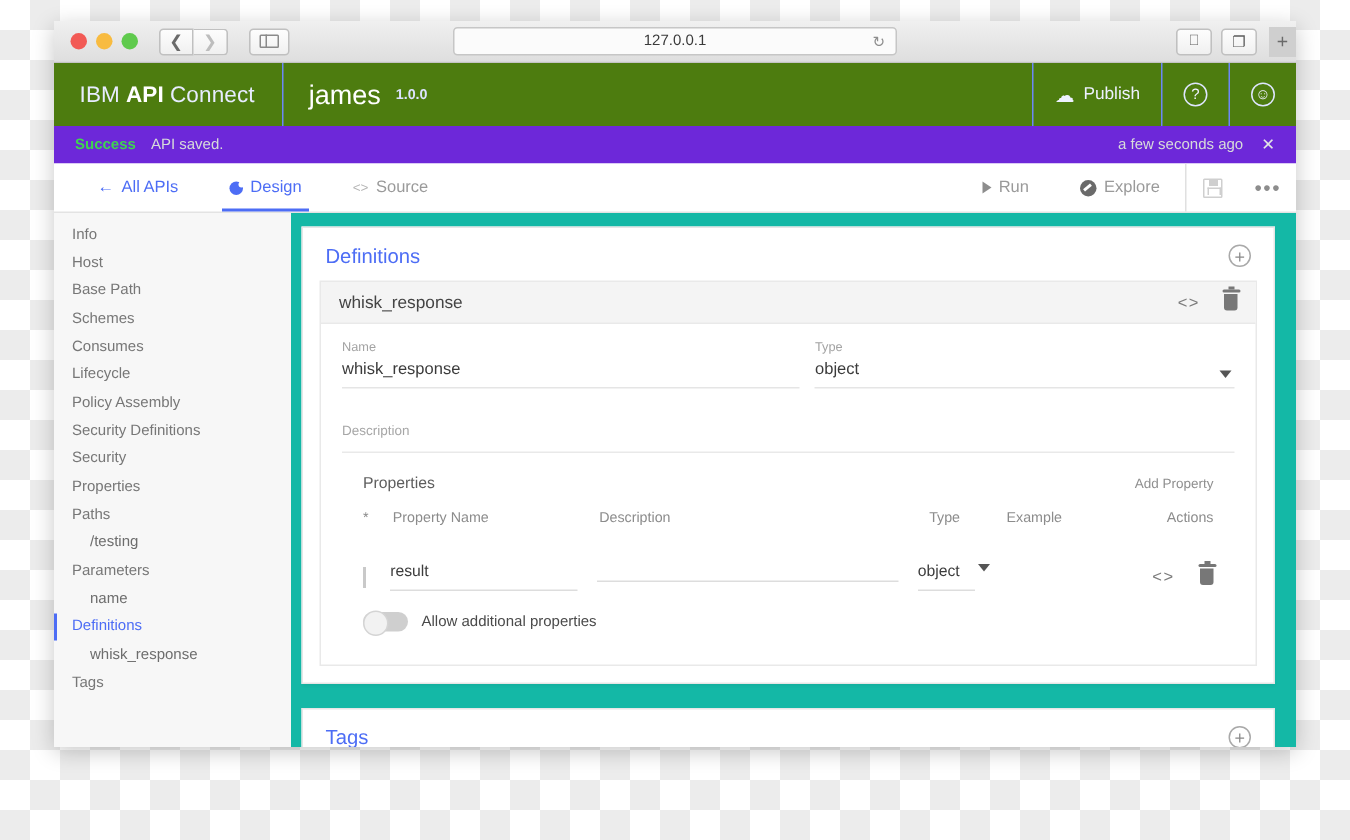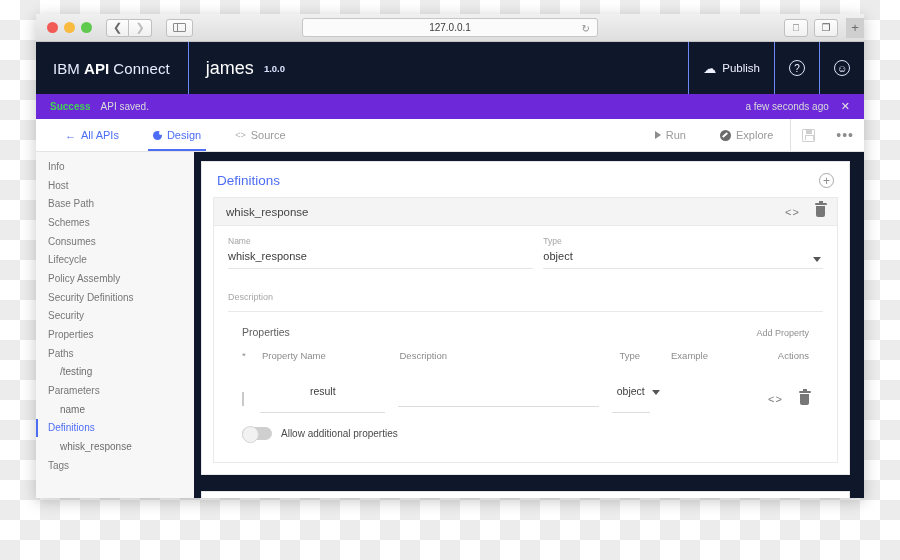--- a/index.html
+++ b/index.html
@@ -93,22 +93,22 @@
   .plusbtn {
     width: 18px; height: 20px;
     background: #cfcfcf;
     display: flex; align-items: center; justify-content: center;
     font-size: 13px; color: #6a6a6a;
     margin-left: 2px; margin-right: -8px;
   }
 
   
   .appheader {
-    height: 52px;
-    background: #0f172a;
+    height: 42px;
+    background: #4d7c0f;
     display: flex; align-items: center;
     color: #fff;
   }
   .brand {
     padding: 0 18px 0 17px;
     font-size: 15px;
     letter-spacing: .1px;
     border-right: 1px solid #6c87f7;
     height: 100%;
     display: flex; align-items: center;
@@ -208,21 +208,21 @@
     content: ""; position: absolute; left: 2.5px; top: 0; width: 6px; height: 4px;
     background: #cfcfcf;
   }
   .save-ico:after {
     content: ""; position: absolute; left: 2px; bottom: 0.5px; width: 7px; height: 4px;
     border: 1px solid #cfcfcf; border-bottom: none;
   }
   .dots-ico { color: #8d8d8d; font-size: 14px; letter-spacing: 1px; padding: 0 10px; }
 
   
-  .appbody { display: flex; height: 384px; background: #0f172a; }
+  .appbody { display: flex; height: 384px; background: #14b8a6; }
 
   .sidenav {
     width: 158px;
     background: #f7f7f7;
     padding-top: 5px;
     font-size: 10px;
     flex-shrink: 0;
   }
   .nav-item {
     height: 18.7px;
@@ -328,21 +328,21 @@
   .props-row {
     display: flex; align-items: center;
     margin-top: 24px;
     font-size: 10.5px; color: #3d3d3d;
   }
   .chk {
     width: 9px; height: 9px;
     border: 1px solid #c9c9c9;
     background: #fff;
   }
-  .inline-line { border-bottom: 1px solid #dddddd; padding-bottom: 15px; text-align: center; }
+  .inline-line { border-bottom: 1px solid #dddddd; padding-bottom: 6px; }
   .row-actions { flex: 1; display: flex; align-items: center; gap: 19px; padding-left: 3px; }
 
   .toggle-row { display: flex; align-items: center; gap: 9px; margin: 14px 0 16px 0; }
   .toggle {
     width: 30px; height: 13px; border-radius: 7px;
     background: #cfcfcf; position: relative;
   }
   .toggle:after {
     content: ""; position: absolute; left: 0; top: -1px;
     width: 15px; height: 15px; border-radius: 50%;

